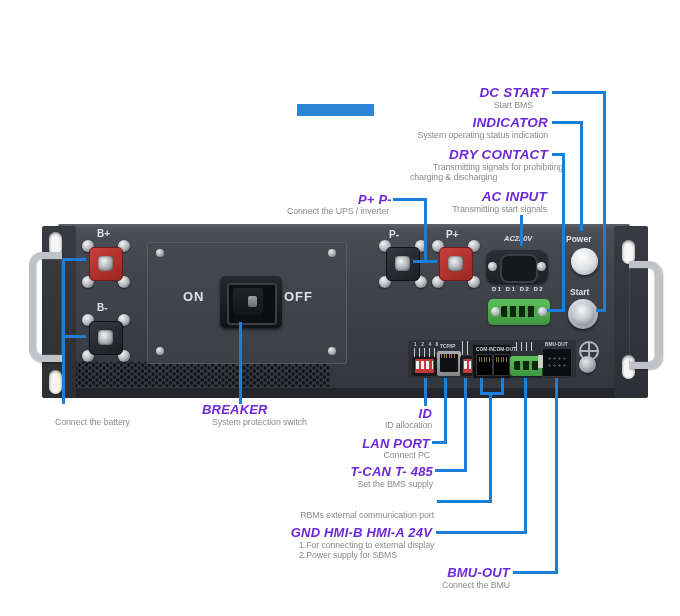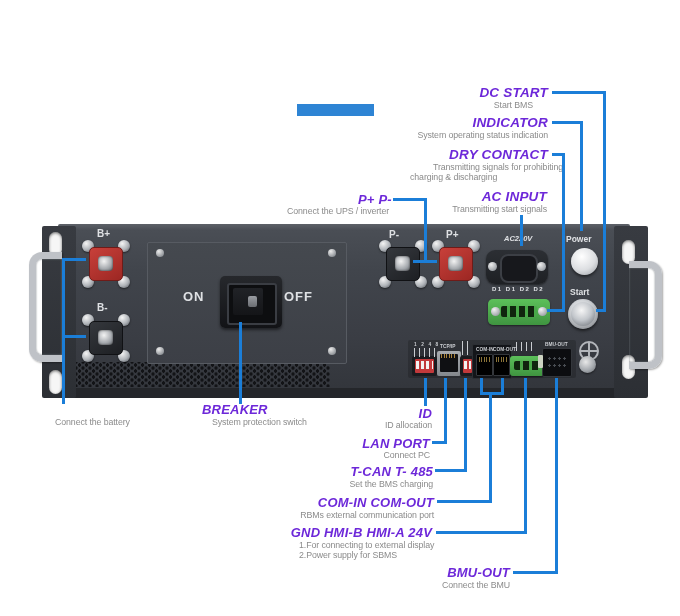--- a/index.html
+++ b/index.html
@@ -282,23 +282,22 @@
   <div class="lbl" style="left:202px;top:402px;">BREAKER</div>
   <div class="sub" style="left:212px;top:417px;">System protection switch</div>
 
   <div class="lbl r" style="right:248px;top:406px;">ID</div>
   <div class="sub r" style="right:248px;top:420px;">ID allocation</div>
 
   <div class="lbl r" style="right:250px;top:436px;">LAN PORT</div>
   <div class="sub r" style="right:250px;top:450px;text-align:center;">Connect PC</div>
 
   <div class="lbl r" style="right:247px;top:464px;text-align:center;">T-CAN T- 485</div>
-  <div class="sub r" style="right:247px;top:479px;">Set the BMS charging</div>
-
-  <div class="lbl r" style="right:246px;top:495px;">COM-IN COM-OUT</div>
+  <div class="sub r" style="right:247px;top:479px;">Set the BMS supply</div>
+
   <div class="sub r" style="right:246px;top:510px;">RBMs external communication port</div>
 
   <div class="lbl r" style="right:248px;top:525px;">GND HMI-B HMI-A 24V</div>
   <div class="sub" style="left:299px;top:540px;">1.For connecting to external display</div>
   <div class="sub" style="left:299px;top:550px;">2.Power supply for SBMS</div>
 
   <div class="lbl r" style="right:170px;top:565px;">BMU-OUT</div>
   <div class="sub r" style="right:170px;top:580px;">Connect the BMU</div>
 
 </div>

